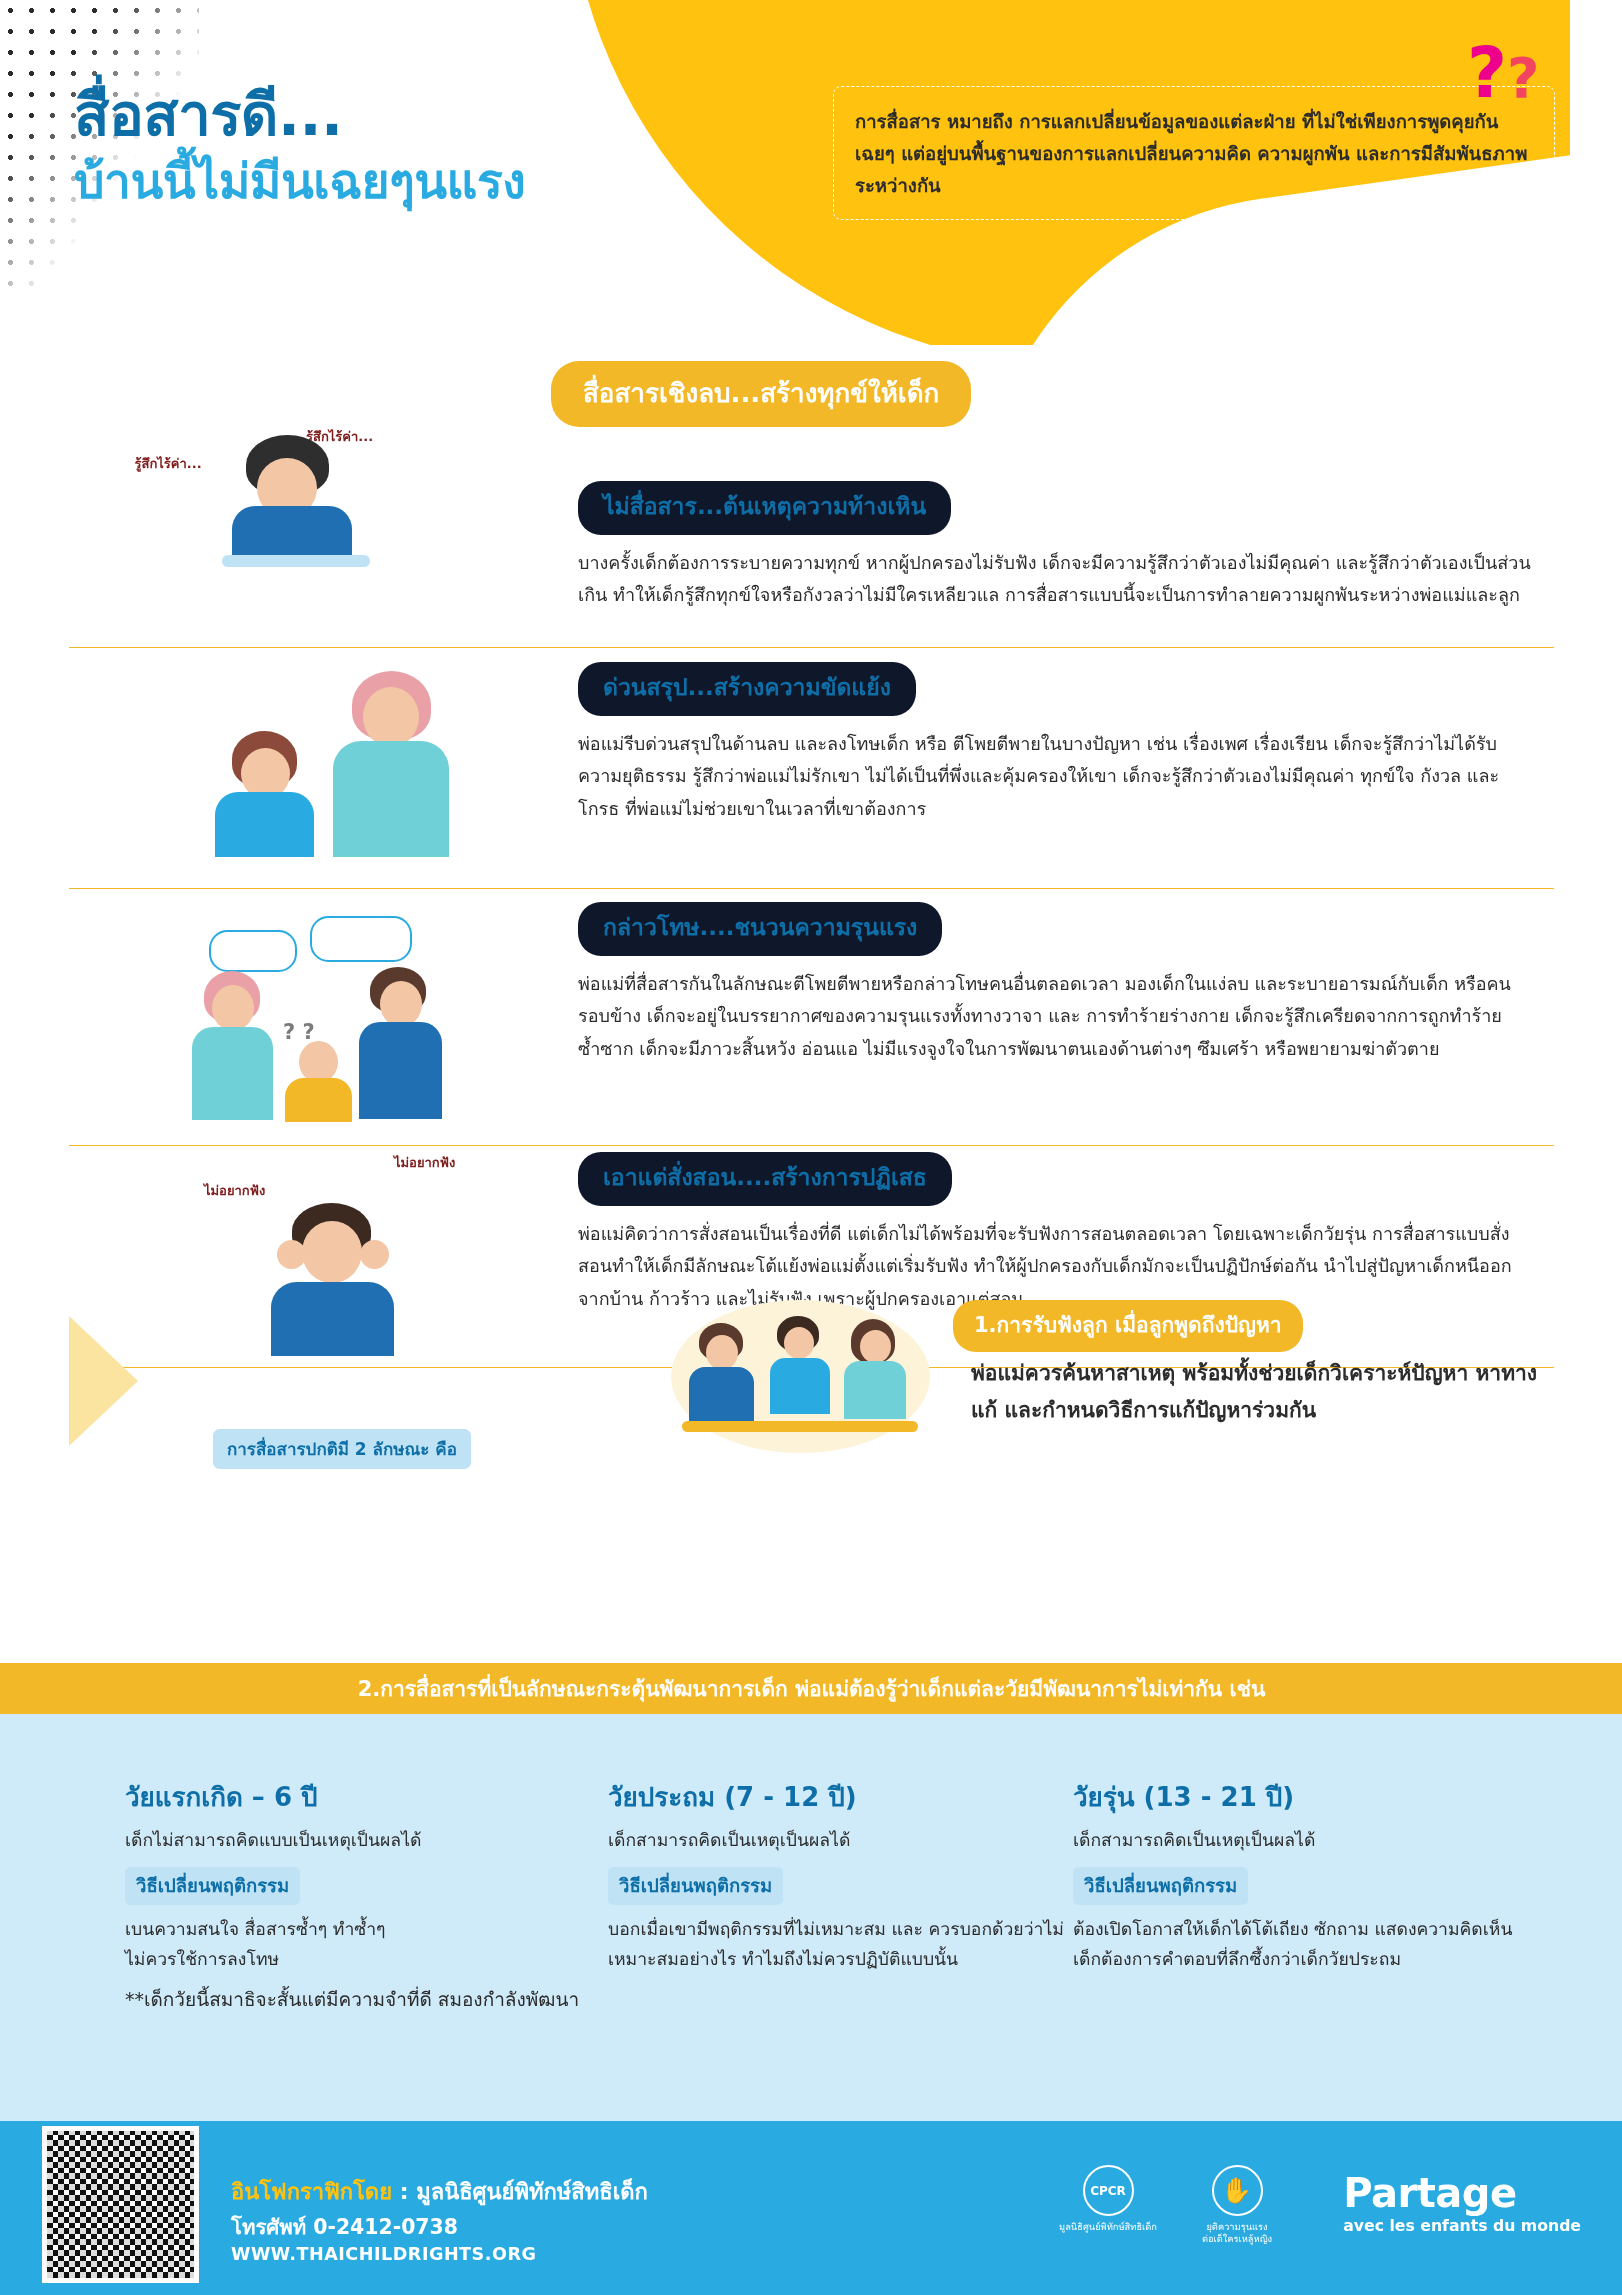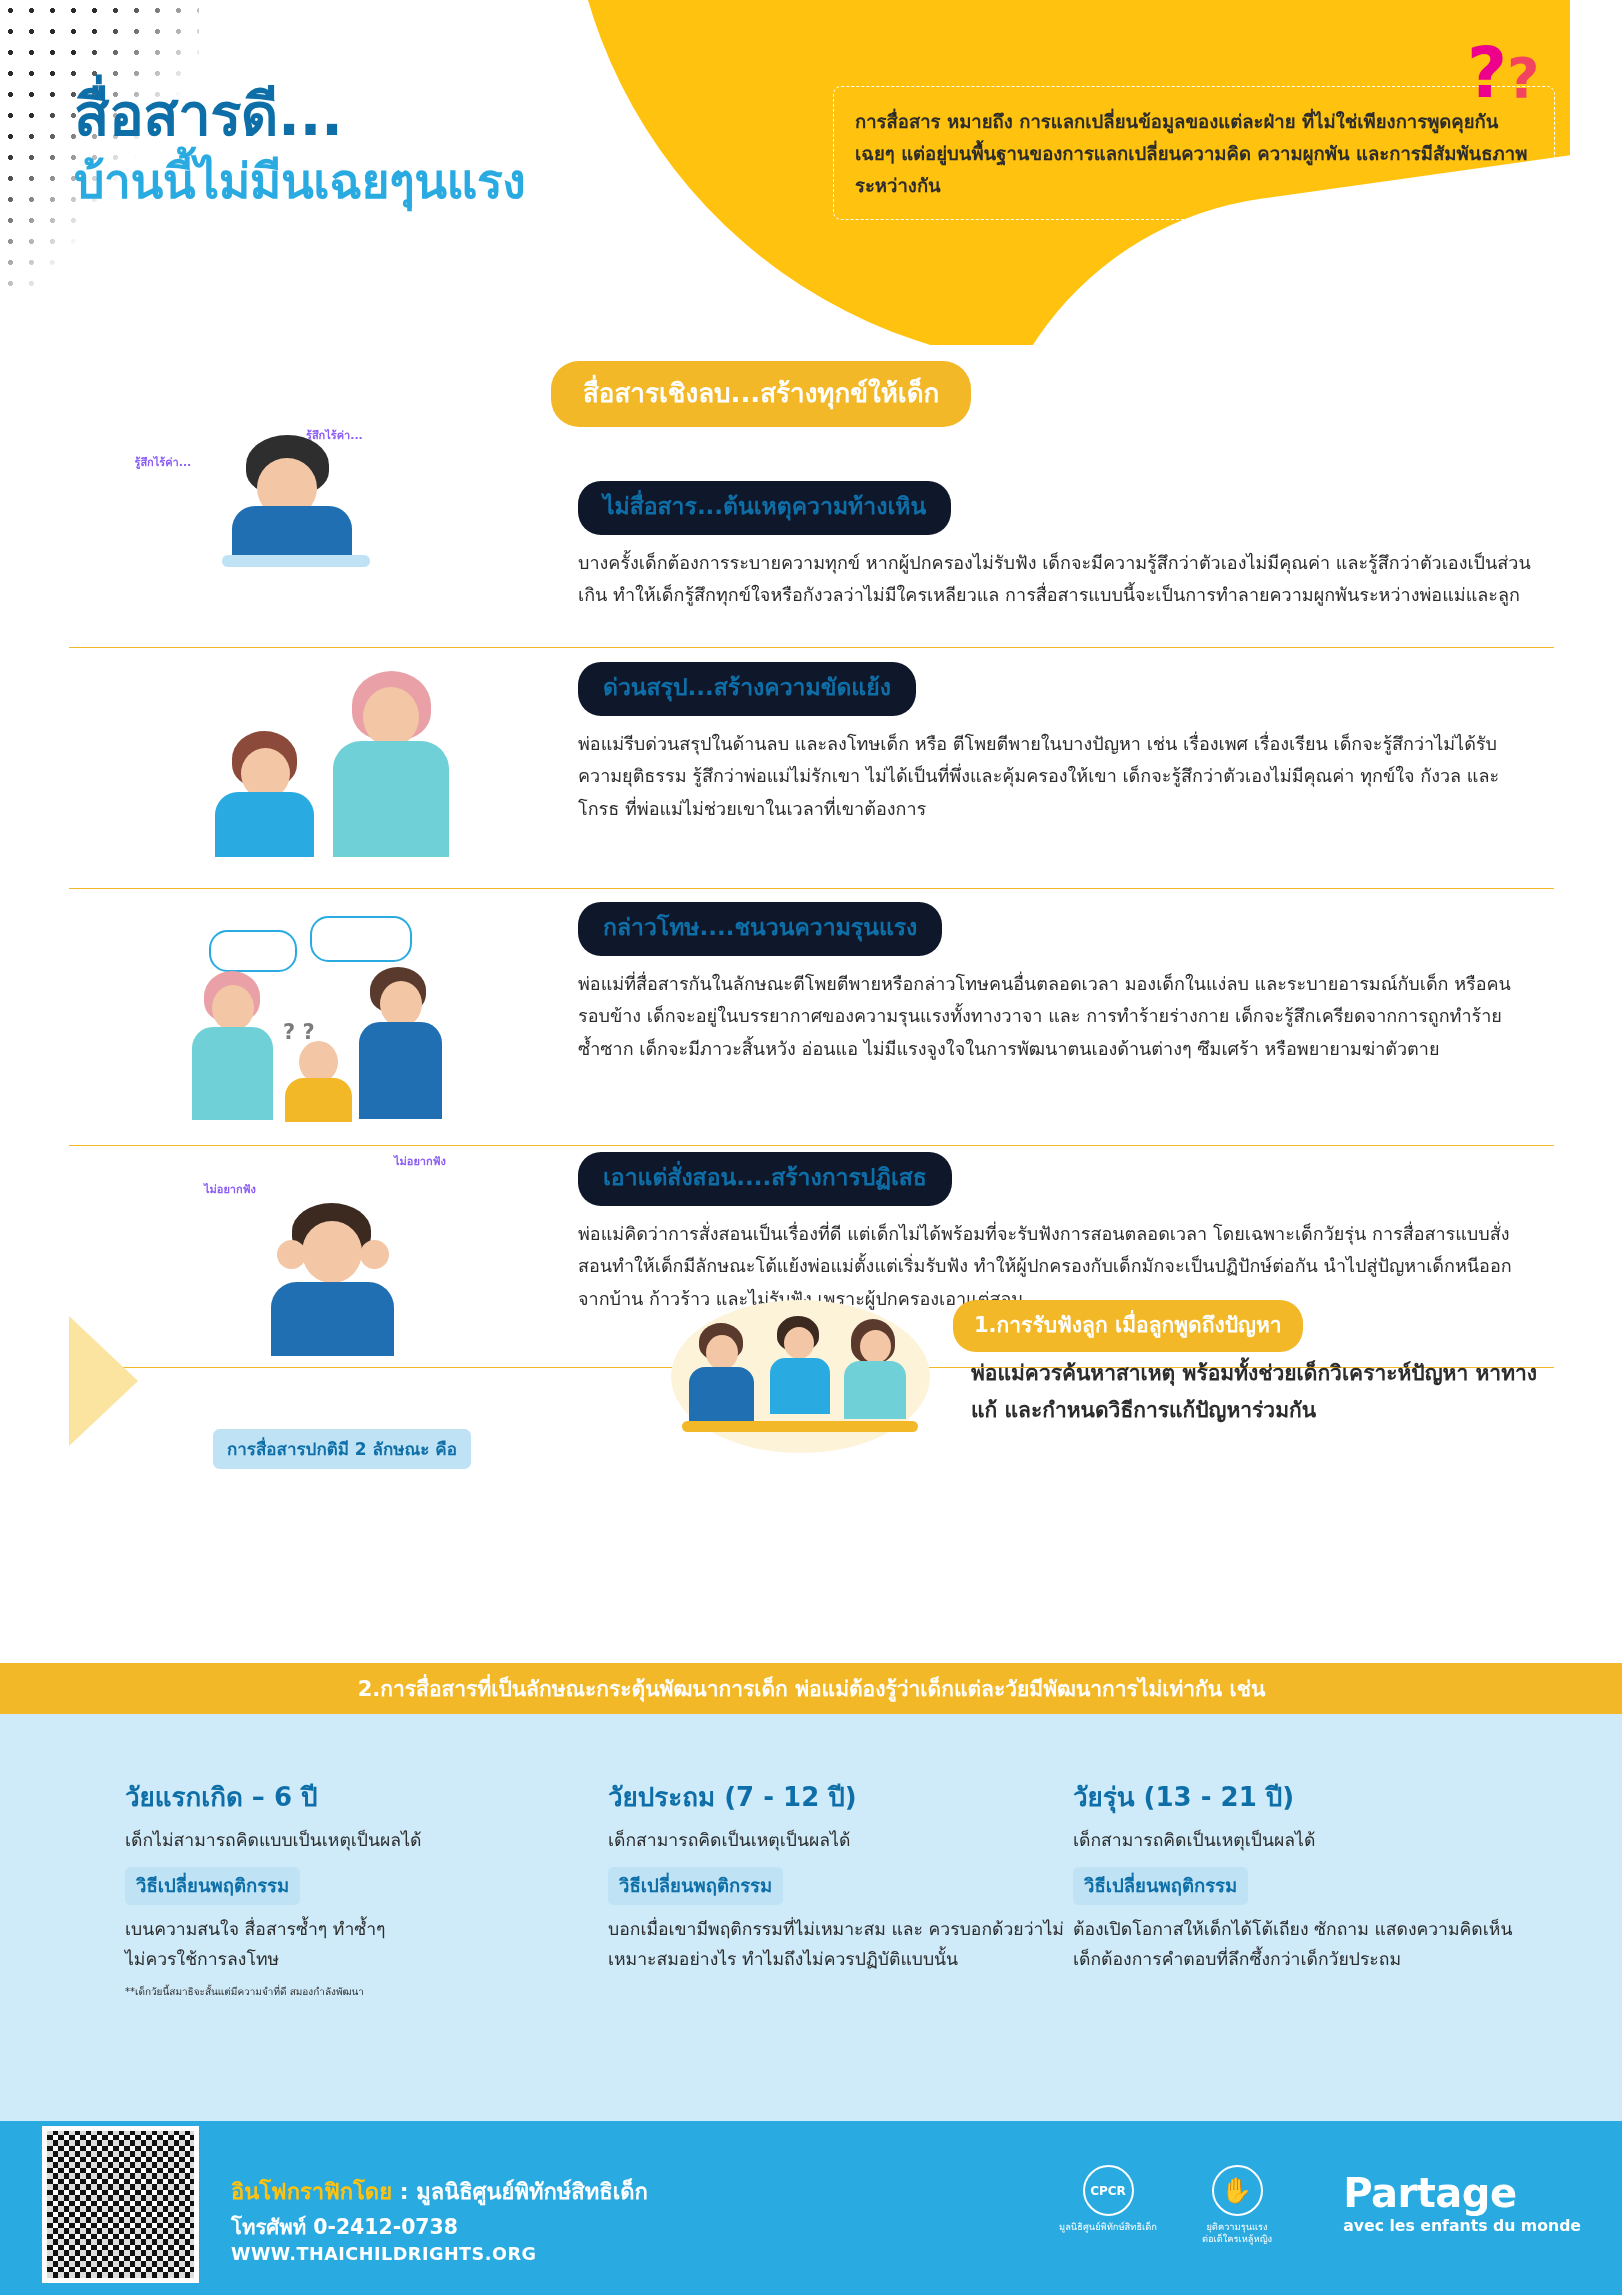--- a/index.html
+++ b/index.html
@@ -100,21 +100,21 @@
   .row-text { position: absolute; left: 578px; width: 953px; }
   .row-art { position: absolute; left: 153px; width: 379px; }
   .head { position: absolute; border-radius: 50%; }
   .body { position: absolute; border-radius: 18.5px 18.5px 5.6px 5.6px; }
   .hair { position: absolute; border-radius: 50% 50% 40% 40%; }
   .bubble {
     position: absolute; background: #fff; border: 2.3px solid #29ABE2;
     border-radius: 18.5px; color: #0E6FA8; font-weight: bold;
     display: flex; align-items: center; justify-content: center; text-align: center;
   }
-  .label-small { position: absolute; font-size: 11px; font-weight: bold; color: #8b5cf6; }
+  .label-small { position: absolute; font-size: 13px; font-weight: bold; color: #7f1d1d; }
 
   
   .arrow-chev {
     position: absolute; left: 69px; top: 1316px;
     width: 0; height: 0;
     border-top: 65px solid transparent;
     border-bottom: 65px solid transparent;
     border-left: 69px solid #FBE3A0;
   }
   .norm-title {
@@ -151,21 +151,21 @@
     background: #CFEAF8;
   }
   .col { position: absolute; top: 1776px; width: 463px; }
   .col-h { font-size: 26px; font-weight: bold; color: #0E6FA8; }
   .col-p { margin-top: 9.3px; font-size: 17.6px; line-height: 1.7; color: #2C2C2C; }
   .col-tag {
     display: inline-block; margin-top: 11px;
     background: #BFE3F5; color: #0E6FA8; font-size: 18.5px; font-weight: bold;
     padding: 3.7px 11px 5.6px 11px; border-radius: 5.6px;
   }
-  .col-small { margin-top: 8.3px; font-size: 10px; line-height: 1.7; color: #2C2C2C; }
+  .col-small { margin-top: 8.3px; font-size: 19px; line-height: 1.7; color: #2C2C2C; }
 
   
   .footer {
     position: absolute; left: 0; top: 2121px; width: 1623px; height: 174px;
     background: #29ABE2;
   }
   .qr {
     position: absolute; left: 42px; top: 2126px; width: 157px; height: 157px;
     background:
       repeating-linear-gradient(90deg, #111 0 5.6px, #fff 5.6px 11px),

